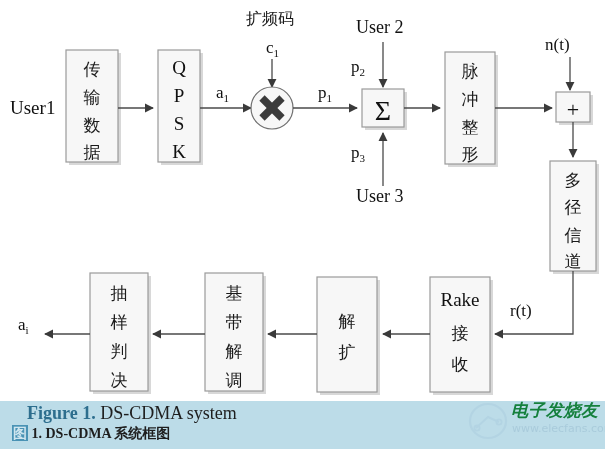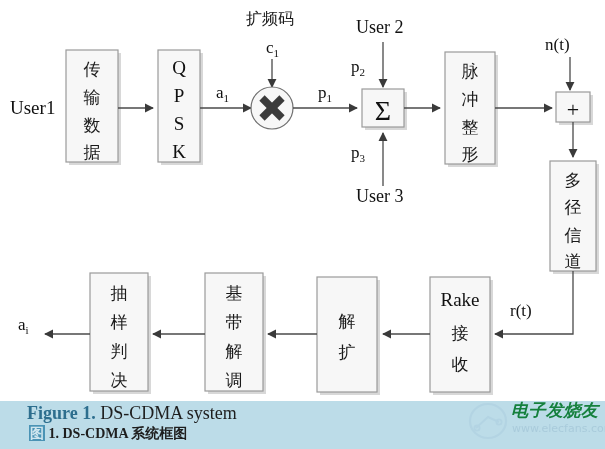--- a/index.html
+++ b/index.html
@@ -87,21 +87,20 @@
   #caption-line-zh {
     position: absolute;
     left: 12px;
     top: 22px;
     font-family: "DejaVu Sans", "Liberation Sans", sans-serif;
     font-size: 14px;
     white-space: nowrap;
     line-height: 21px;
     color: #1e1e1e;
     font-weight: bold;
-    margin-left: 17px;
   }
   #caption-line-zh .zh-tag {
     background: #4a93b5;
     color: #cfe6ef;
     padding: 0 1px;
   }
   #caption-line-zh .zh-rest {
     font-family: "Liberation Serif", "DejaVu Serif", serif;
   }
   #caption-line-zh .zh-cjk {

